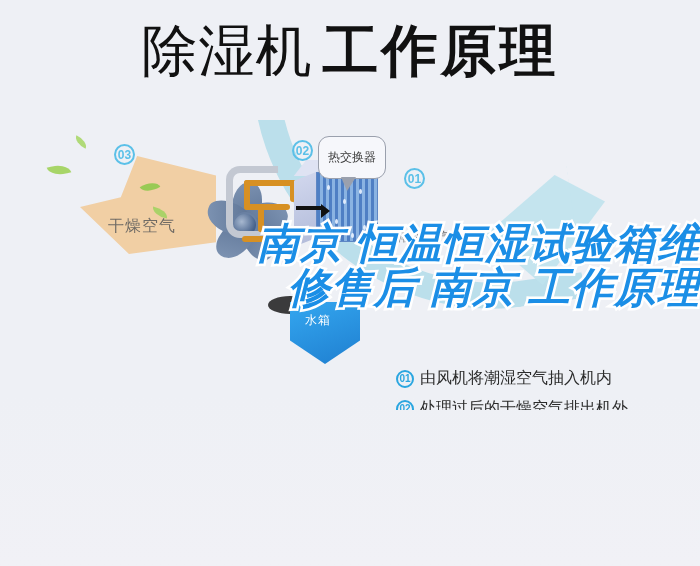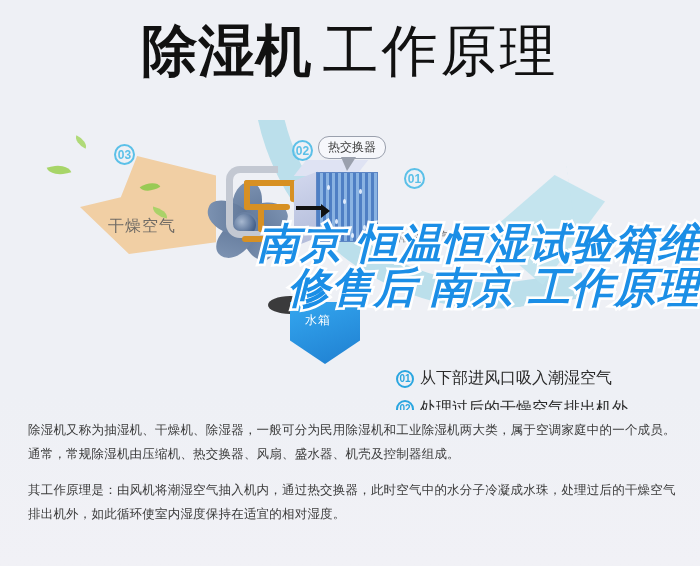--- a/index.html
+++ b/index.html
@@ -20,22 +20,22 @@
     position: absolute; left: 0; top: 22px; width: 700px;
     text-align: center;
   }
   .title {
     display: inline-block;
     font-size: 56px; line-height: 1.05;
     font-weight: 700; color: #111;
     letter-spacing: 1px;
     white-space: nowrap;
   }
-  .title .t-a { font-weight: 700; }
-  .title .t-b { font-weight: 400; margin-left: 10px; letter-spacing: 3px; }
+  .title .t-a { font-weight: 400; }
+  .title .t-b { font-weight: 700; margin-left: 10px; letter-spacing: 3px; }
 
   
   .stage {
     position: absolute; left: 0; top: 120px; width: 700px; height: 290px;
     overflow: hidden;
   }
 
   
   .swoosh {
     position: absolute; right: 130px; top: -40px;
@@ -183,21 +183,21 @@
   }
   .num.n03d { left: 114px; top: 24px; }
   .num.n02  { left: 292px; top: 20px; }
   .num.n01  { left: 404px; top: 48px; }
 
   
   .callout {
     position: absolute; left: 318px; top: 16px;
     background: #f6f7fb; border: 1px solid #9aa0ad;
     border-radius: 11px;
-    padding: 2px 9px; font-size: 12px; color: #3a3a3a;
+    padding: 12px 9px; font-size: 12px; color: #3a3a3a;
     white-space: nowrap;
   }
   .callout::after {
     content: ""; position: absolute; left: 22px; bottom: -13px;
     width: 0; height: 0;
     border-left: 6px solid transparent; border-right: 9px solid transparent;
     border-top: 14px solid #9aa0ad;
   }
   .wet-label {
     position: absolute; left: 398px; top: 76px;
@@ -318,34 +318,30 @@
     <div class="num n03d">03</div>
     <div class="num n02">02</div>
     <div class="num n01">01</div>
 
     <div class="callout">热交换器</div>
     <div class="wet-label">潮湿空气</div>
 
     <div class="legend">
       <div class="legend-row">
         <span class="legend-badge">01</span>
-        <span>从下部进风口吸入潮湿空气</span>
+        <span>由风机将潮湿空气抽入机内</span>
       </div>
       <div class="legend-row">
         <span class="legend-badge">02</span>
         <span>处理过后的干燥空气排出机外</span>
       </div>
 
     </div>
 
   </div>
 
   <div class="watermark">
     <span class="wm-line">南京 恒温恒湿试验箱维</span>
     <span class="wm-line">修售后 南京 工作原理</span>
   </div>
 
-  <div class="copy">
-    <p>除湿机又称为抽湿机、干燥机、除湿器，一般可分为民用除湿机和工业除湿机两大类，属于空调家庭中的一个成员。通常，常规除湿机由压缩机、热交换器、风扇、盛水器、机壳及控制器组成。</p>
-    <p>其工作原理是：由风机将潮湿空气抽入机内，通过热交换器，此时空气中的水分子冷凝成水珠，处理过后的干燥空气排出机外，如此循环使室内湿度保持在适宜的相对湿度。</p>
-  </div>
 
 </div>
 
 </body></html>

